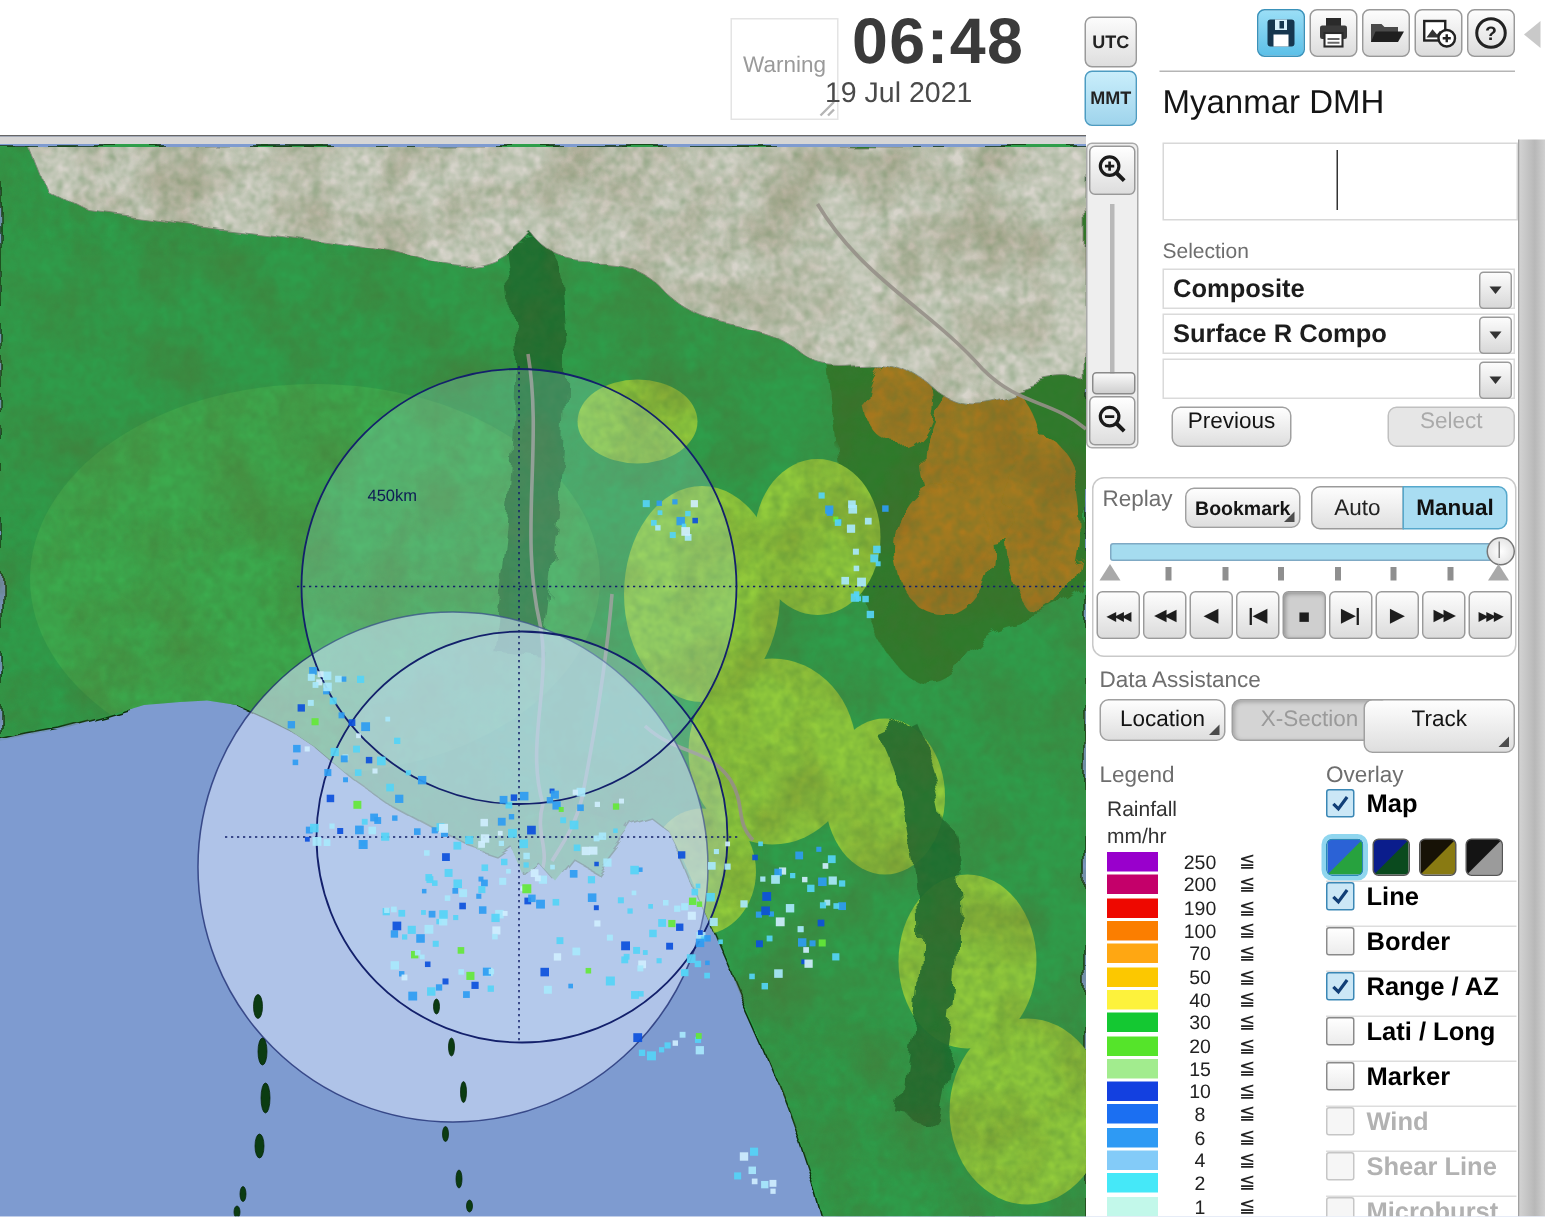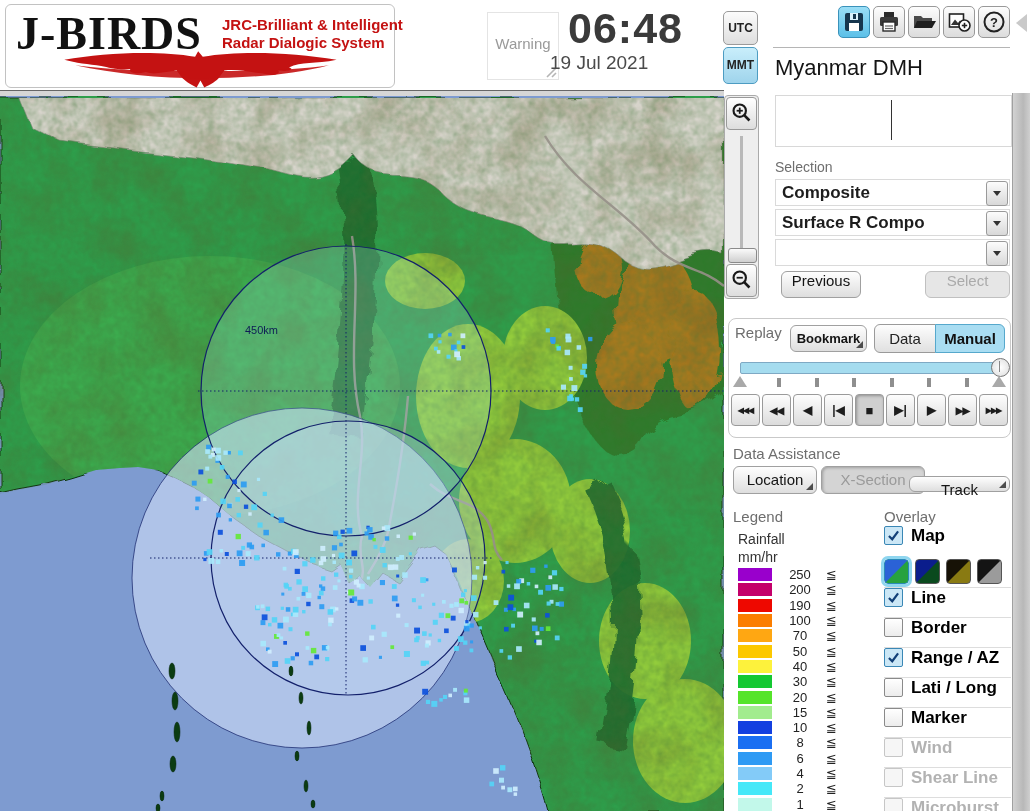--- a/index.html
+++ b/index.html
@@ -110,35 +110,20 @@
   .msw.sel{outline:3px solid #8fd6ef;border-color:#2a8ab8;}
   #right-strip{position:absolute;left:1012px;top:93px;width:17px;height:718px;
                background:linear-gradient(90deg,#d2d2d2,#b8b8b8 60%,#cfcfcf);border-left:1px solid #a0a0a0;}
 </style>
 </head>
 <body>
 
 <div id="app">
 
   <div id="header">
-    <div id="logo-box">
-      <div id="logo-title">J-BIRDS</div>
-      <div id="logo-tag1">JRC-Brilliant &amp; Intelligent</div>
-      <div id="logo-tag2">Radar  Dialogic  System</div>
-      <svg id="eagle" viewBox="0 0 370 52">
-        <path fill="#c41212" d="M6,14 C60,4 130,2 176,10 L180,3 L186,10
-          C232,2 302,4 360,14 C332,20 314,16 298,24 C306,26 298,30 284,28
-          C288,32 278,36 264,32 C246,30 230,26 214,28 L208,36
-          C204,42 196,46 188,50 L183,41 L178,50 C170,46 162,41 158,36
-          L152,28 C136,30 122,34 112,30 C98,34 88,30 92,26
-          C78,28 64,24 54,22 C38,20 20,18 6,14 Z"></path>
-        <path fill="#c41212" d="M20,21 C80,28 140,30 176,28 L190,28 C240,30 300,28 350,21
-          C300,34 240,38 186,38 C130,38 70,32 20,21 Z" opacity="0.9"></path>
-      </svg>
-    </div>
 
     <div id="warning-panel">
       <span class="lbl">Warning</span>
       <svg id="warning-grip" viewBox="0 0 12 12">
         <path d="M11,2 L2,11 M11,7 L7,11" stroke="#b5b5b5" stroke-width="1.6" fill="none"></path>
       </svg>
     </div>
 
     <div id="clock-time">06:48</div>
     <div id="clock-date">19 Jul 2021</div>
@@ -672,21 +657,21 @@
         </svg>
       </span>
   </div>
 
   <div class="btn" style="left:781px;top:271px;width:80px;">Previous</div>
   <div class="btn disabled" style="left:925px;top:271px;width:85px;">Select</div>
 
   <div id="replay-box"></div>
   <div class="graylabel" id="replay-label">Replay</div>
   <div class="btn corner" style="left:790px;top:325px;width:77px;font-size:13px;font-weight:bold;line-height:25px;">Bookmark</div>
-  <div id="seg-auto">Data</div>
+  <div id="seg-auto">Auto</div>
   <div id="seg-manual">Manual</div>
 
   <div id="slider-track"></div>
   <div id="slider-thumb"></div>
   <div class="endtri" style="left:733px;"></div>
   <div class="endtri" style="left:992px;"></div>
   <div id="slider-ticks">
       <div class="tick" style="left: 37px;"></div>
       <div class="tick" style="left: 75px;"></div>
       <div class="tick" style="left: 112px;"></div>
@@ -702,21 +687,21 @@
       <div class="pb-btn pressed" style="font-size: 13px;">■</div>
       <div class="pb-btn" style="font-size: 12px;">▶|</div>
       <div class="pb-btn" style="font-size: 12px;">▶</div>
       <div class="pb-btn" style="font-size: 10px; letter-spacing: -1px;">▶▶</div>
       <div class="pb-btn" style="font-size: 8px; letter-spacing: -1px;">▶▶▶</div>
     </div>
 
   <div class="graylabel" id="da-label">Data Assistance</div>
   <div class="btn corner" style="left:733px;top:466px;width:84px;height:28px;line-height:26px;">Location</div>
   <div class="btn corner pressed" style="left:821px;top:466px;width:104px;height:28px;line-height:26px;">X-Section</div>
-  <div class="btn corner" style="left:909px;top:476px;width:101px;height:16px;line-height:26px;">Track</div>
+  <div class="btn corner" style="left:909px;top:466px;width:101px;height:36px;line-height:26px;">Track</div>
 
   <div class="graylabel" id="legend-label">Legend</div>
   <div class="graylabel" id="overlay-label">Overlay</div>
   <div id="legend-title1">Rainfall</div>
   <div id="legend-title2">mm/hr</div>
   <div id="legend-rows">
       <div class="lg-row">
         <span class="lg-sw" style="background: rgb(153, 0, 204);"></span>
         <span class="lg-val">250</span>
         <span class="lg-sym">≦</span>

